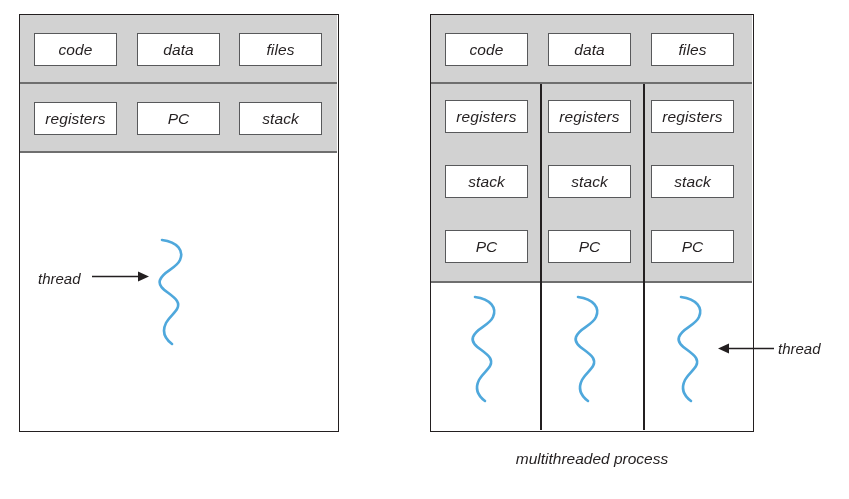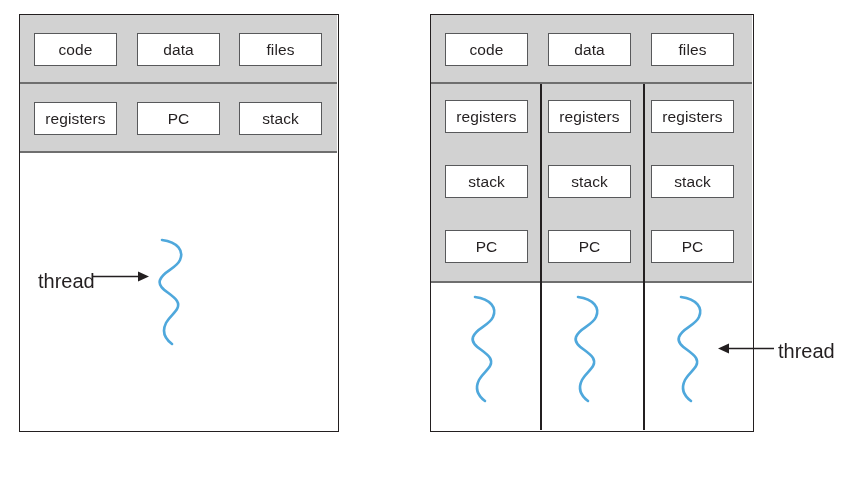--- a/index.html
+++ b/index.html
@@ -11,20 +11,21 @@
     width: 849px;
     height: 499px;
     position: relative;
     overflow: hidden;
     font-family: "Liberation Sans", sans-serif;
     color: #231f20;
   }
 
   .diagram {
     position: absolute;
+    font-style: italic;
   }
 
   
   .proc-frame {
     position: absolute;
     box-sizing: border-box;
     border: 1.6px solid #231f20;
     background: #ffffff;
   }
 
@@ -63,21 +64,21 @@
   }
 
   
   .squiggle {
     position: absolute;
   }
 
   
   .annot-label {
     position: absolute;
-    font-size: 20px;
+    font-size: 15px;
     line-height: 1;
     color: #231f20;
     white-space: nowrap;
   }
   .annot-arrow {
     position: absolute;
   }
 
   
   .caption {
@@ -166,13 +167,14 @@
                C26,72 14,78 10,86 C6,94 8,101 16,107" fill="none" stroke="#4fa8dc" stroke-width="2.6" stroke-linecap="round" stroke-linejoin="round"></path>
     </svg>
   </div>
 
   <svg class="annot-arrow" style="left:718px; top:340px; width:56px; height:16px;" viewBox="0 0 56 16" xmlns="http://www.w3.org/2000/svg">
     <line x1="11" y1="8.5" x2="56" y2="8.5" stroke="#231f20" stroke-width="1.5"></line>
     <polygon points="11,3.5 0,8.5 11,13.5" fill="#231f20"></polygon>
   </svg>
   <div class="annot-label" style="left:778px; top:341px;">thread</div>
 
+  <div class="caption" style="left:430px; top:451px; width:324px;">multithreaded process</div>
 </div>
 
 </body></html>

